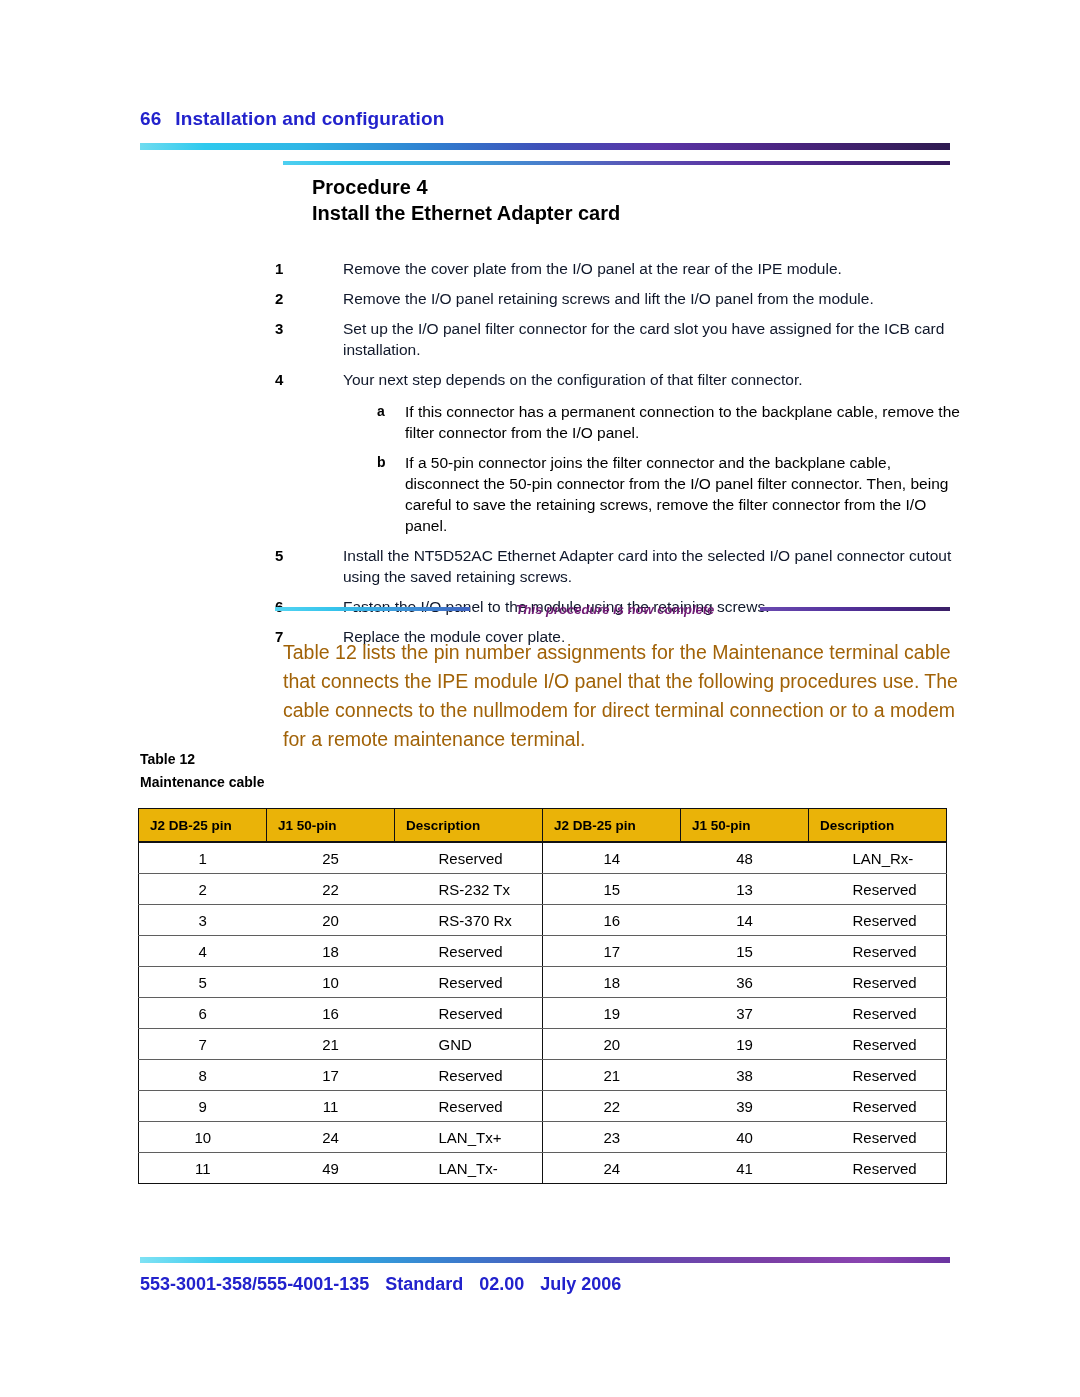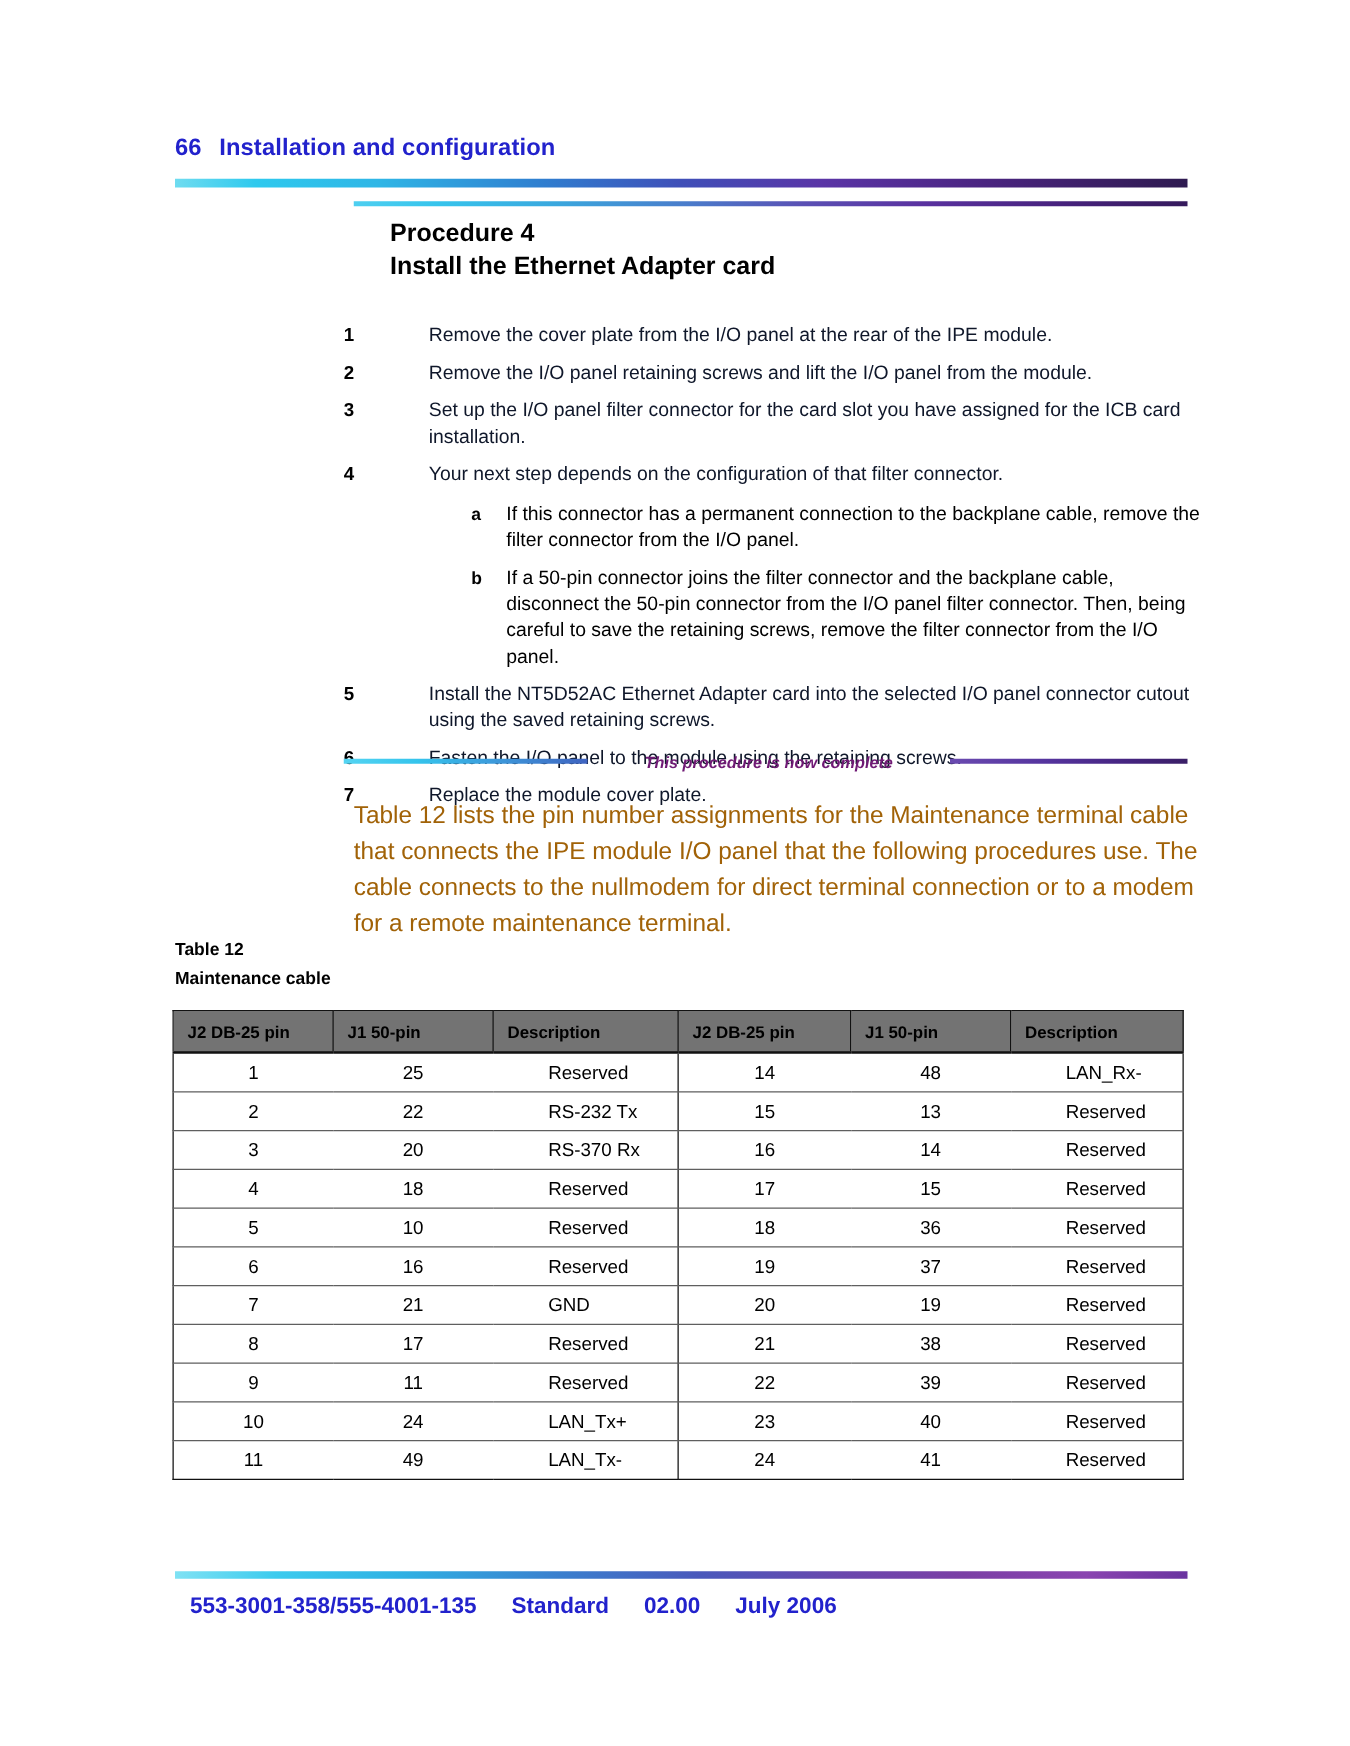--- a/index.html
+++ b/index.html
@@ -192,21 +192,21 @@
     left: 138px;
     top: 808px;
     width: 808px;
   }
   table.pin-table {
     border-collapse: collapse;
     width: 100%;
     table-layout: fixed;
   }
   table.pin-table th {
-    background: #737373;
+    background: #eab308;
     color: #000;
     font-size: 13.5px;
     font-weight: bold;
     text-align: left;
     padding: 6px 0 6px 11px;
     height: 20px;
     border: 1px solid #111;
     border-bottom: 2px solid #111;
   }
   table.pin-table td {
@@ -251,21 +251,21 @@
   .page-footer {
     position: absolute;
     left: 140px;
     top: 1274px;
     width: 810px;
     font-size: 18px;
     font-weight: bold;
     color: #2222cc;
     white-space: nowrap;
   }
-  .page-footer .seg { margin-right: 16px; margin-left: 12px; }
+  .page-footer .seg { margin-right: 16px; }
   .page-footer .seg:last-child { margin-right: 0; }
 </style>
 </head>
 <body>
 
 <div class="page">
 
   <div class="page-header">
     <span class="pg-num">66</span><span>Installation and configuration</span>
   </div>

